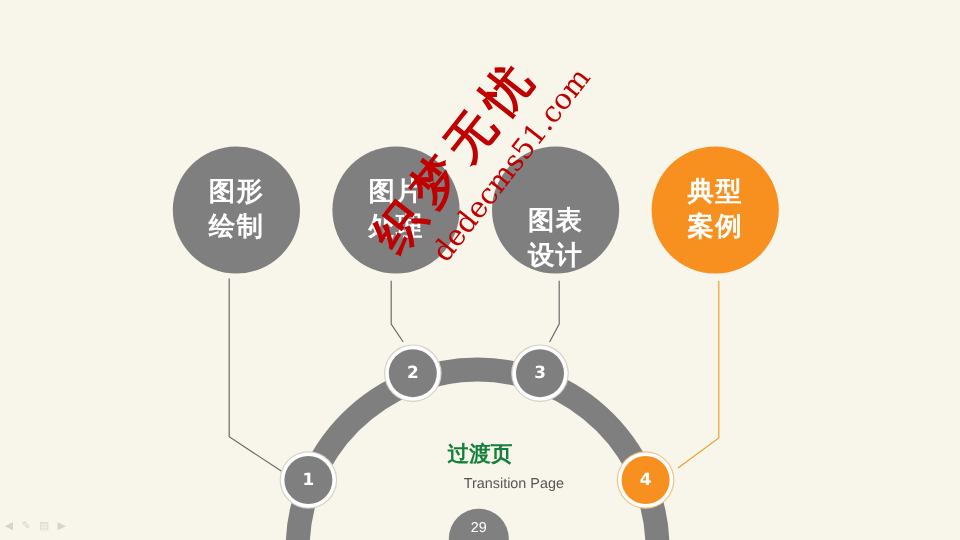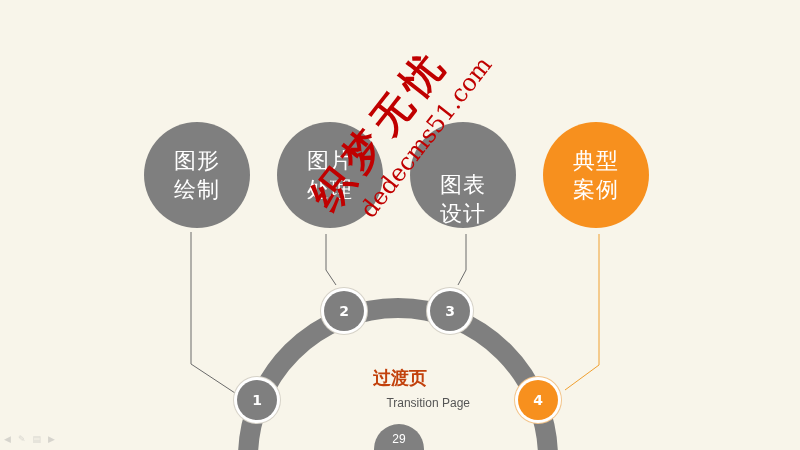--- a/index.html
+++ b/index.html
@@ -1,20 +1,20 @@
 <!DOCTYPE html>
 <html><head>
 <meta charset="utf-8">
 <style>
   html,body{margin:0;padding:0;}
   body{width:800px;height:450px;overflow:hidden;background:#f8f5ea;position:relative;font-family:"DejaVu Sans",sans-serif;}
   .stage{position:absolute;left:0;top:0;width:800px;height:450px;}
-  .big{position:absolute;width:106px;height:106px;border-radius:50%;display:flex;flex-direction:column;align-items:center;justify-content:center;color:#fff;font-weight:normal;font-size:22px;line-height:29px;letter-spacing:1px;}
+  .big{position:absolute;width:106px;height:106px;border-radius:50%;display:flex;flex-direction:column;align-items:center;justify-content:center;color:#fff;font-weight:bold;font-size:22px;line-height:29px;letter-spacing:1px;}
   .node{position:absolute;width:40px;height:40px;border-radius:50%;display:flex;align-items:center;justify-content:center;color:#fff;font-weight:bold;font-size:14px;box-shadow:0 0 0 3px #fff,0 0 0 4px #d6d2c8;}
-  .center-title{position:absolute;left:340px;top:366px;width:120px;text-align:center;font-weight:bold;font-size:18px;color:#c2410c;}
+  .center-title{position:absolute;left:340px;top:366px;width:120px;text-align:center;font-weight:bold;font-size:18px;color:#15803d;}
   .center-sub{position:absolute;left:330px;top:396px;width:140px;text-align:right;font-size:12px;color:#555;font-family:"Liberation Sans",sans-serif;}
   .page-num{position:absolute;left:374px;top:424px;width:50px;height:50px;border-radius:50%;background:#808080;color:#fff;font-size:12px;text-align:center;line-height:30px;font-family:"Liberation Sans",sans-serif;}
   .nav{position:absolute;left:4px;top:434px;display:flex;gap:7px;opacity:0.35;font-size:9px;color:#999;}
   .watermark{position:absolute;left:305px;top:180px;transform:rotate(-52deg);transform-origin:left top;color:#c00000;font-family:"DejaVu Serif",serif;white-space:nowrap;pointer-events:none;}
 </style>
 </head>
 <body>
 
 <div class="stage">
 

